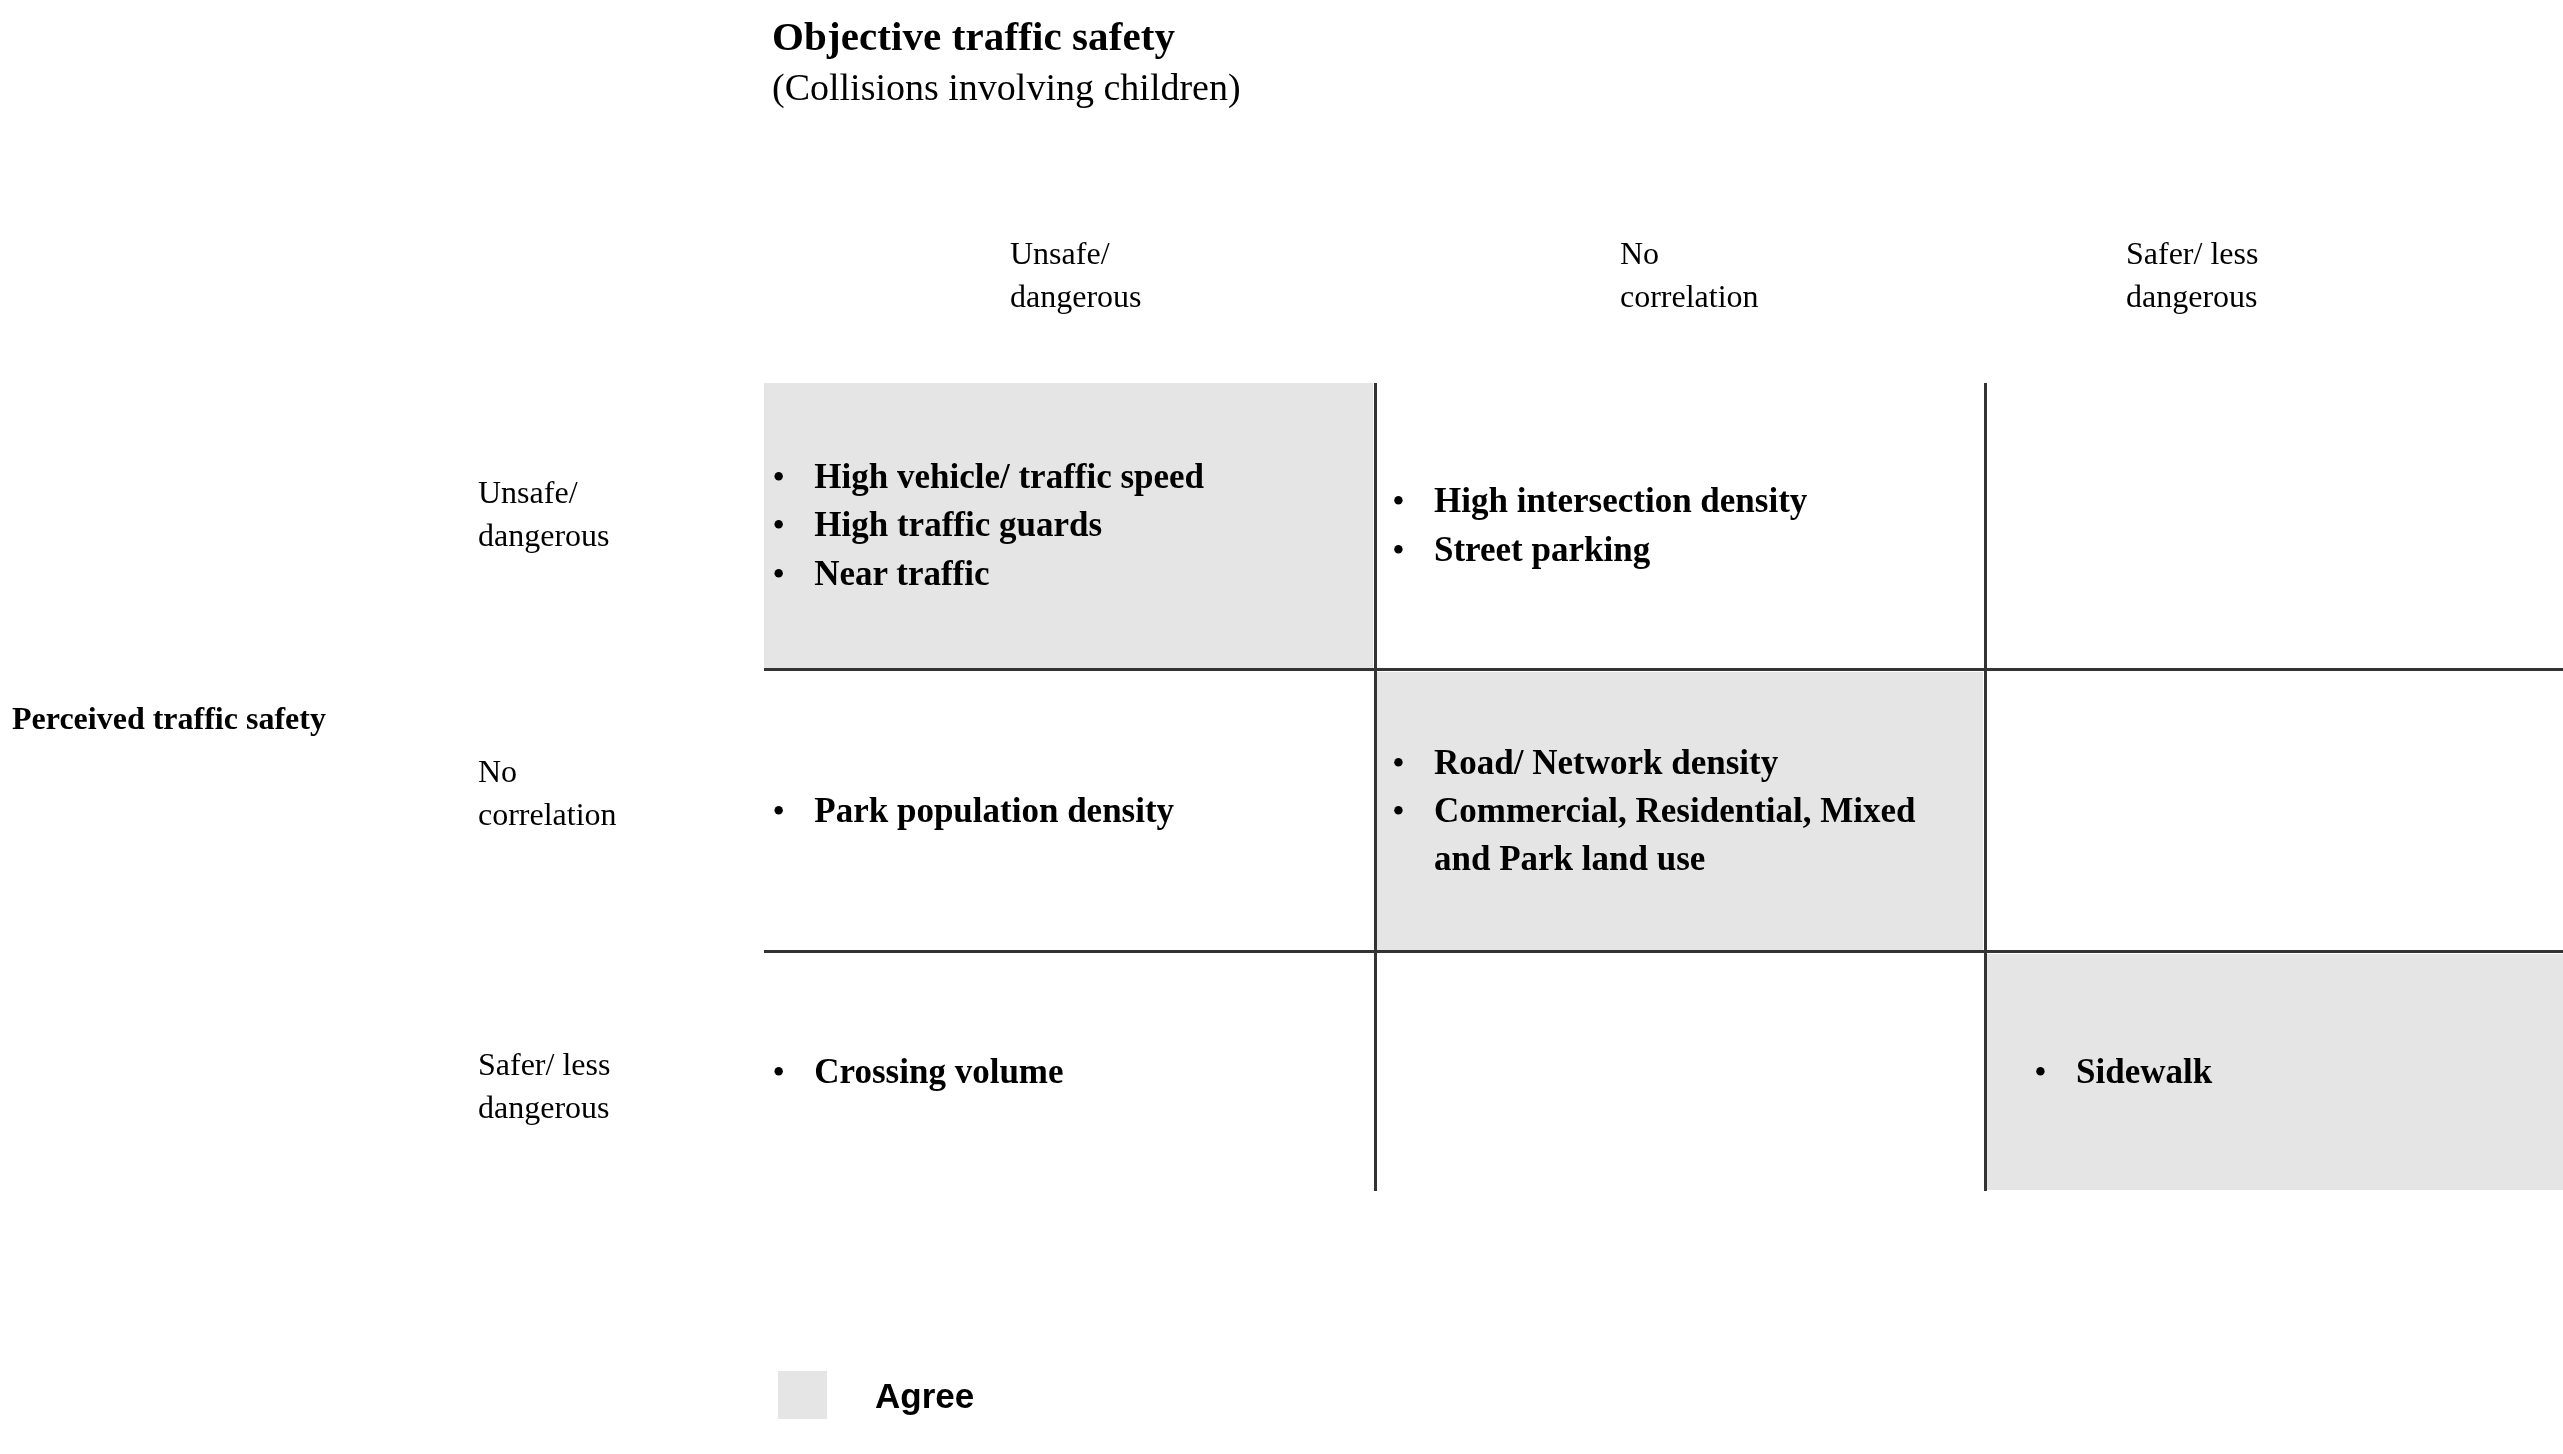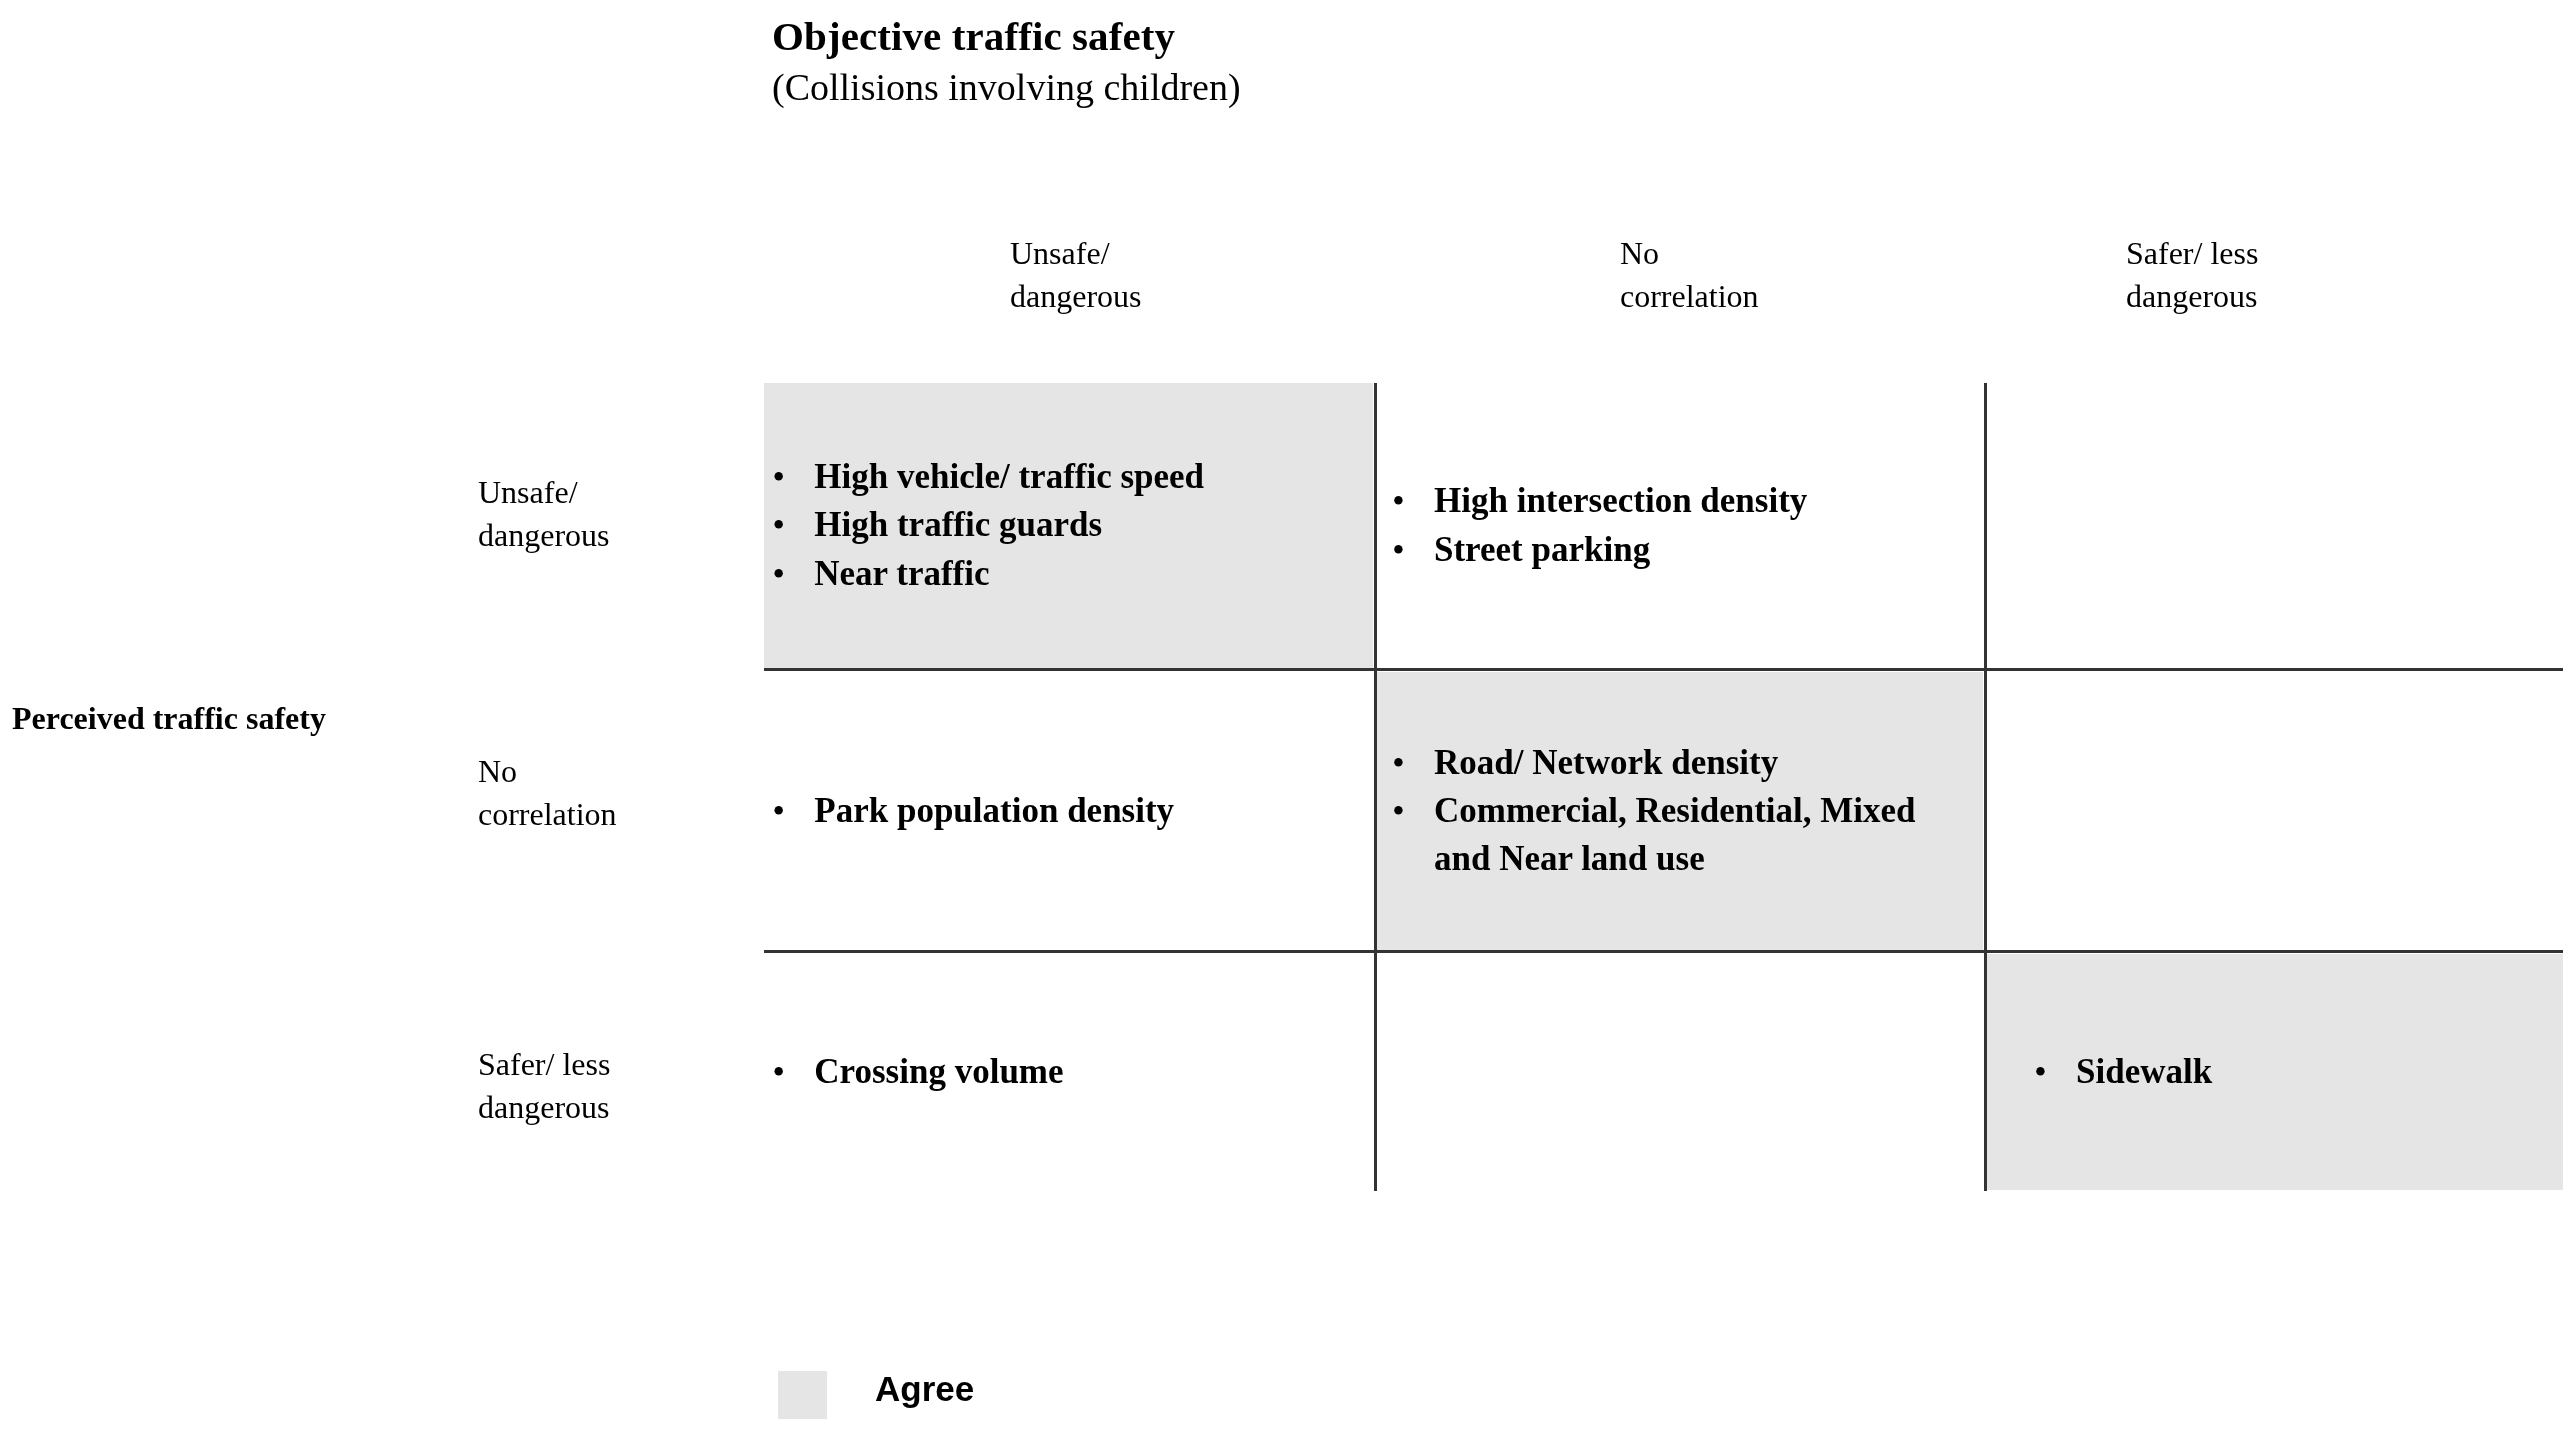--- a/index.html
+++ b/index.html
@@ -144,20 +144,21 @@
   .bullet-text {
     flex: 1 1 auto;
   }
 
   
   #legend {
     position: absolute;
     left: 764px;
     top: 1371px;
     display: flex;
+    align-items: center;
     padding-left: 14px;
   }
   #legend-swatch {
     width: 49px;
     height: 48px;
     background: #e5e5e5;
   }
   #legend-label {
     margin-left: 48px;
     font-family: "Liberation Sans", "DejaVu Sans", sans-serif;
@@ -236,21 +237,21 @@
     </div>
   </div>
 
   <div class="cell cell-r1 cell-c1">
     <div class="bullet-row">
       <span class="bullet-dot">•</span>
       <span class="bullet-text">Road/ Network density</span>
     </div>
     <div class="bullet-row">
       <span class="bullet-dot">•</span>
-      <span class="bullet-text">Commercial, Residential, Mixed and Near land use</span>
+      <span class="bullet-text">Commercial, Residential, Mixed and Park land use</span>
     </div>
   </div>
 
   <div class="cell cell-r1 cell-c2"></div>
 
   <div class="cell cell-r2 cell-c0">
     <div class="bullet-row">
       <span class="bullet-dot">•</span>
       <span class="bullet-text">Crossing volume</span>
     </div>

